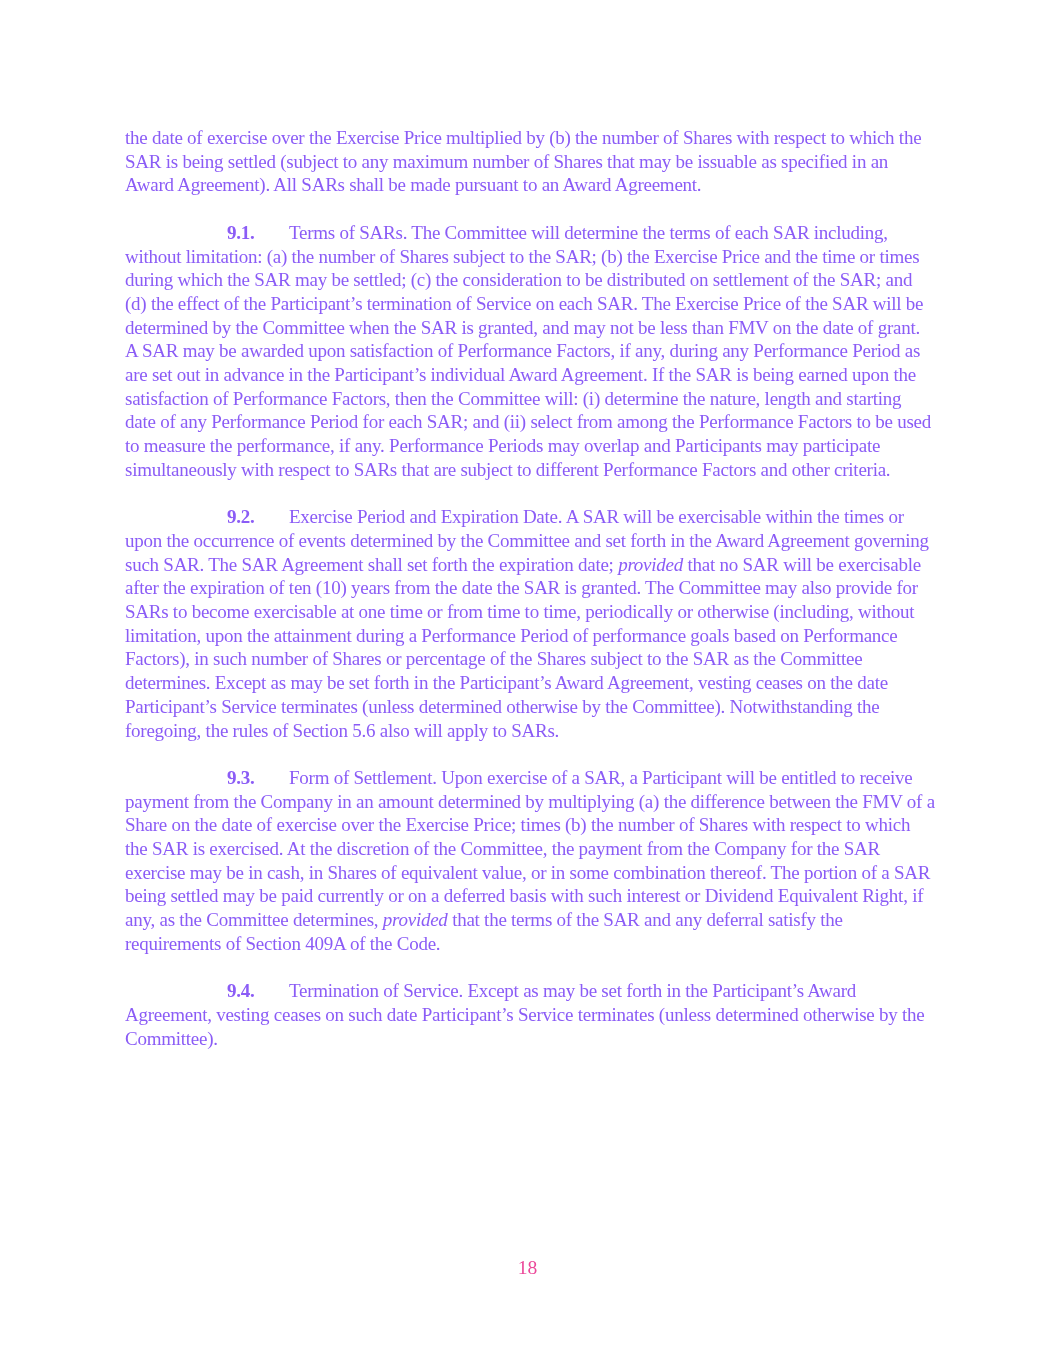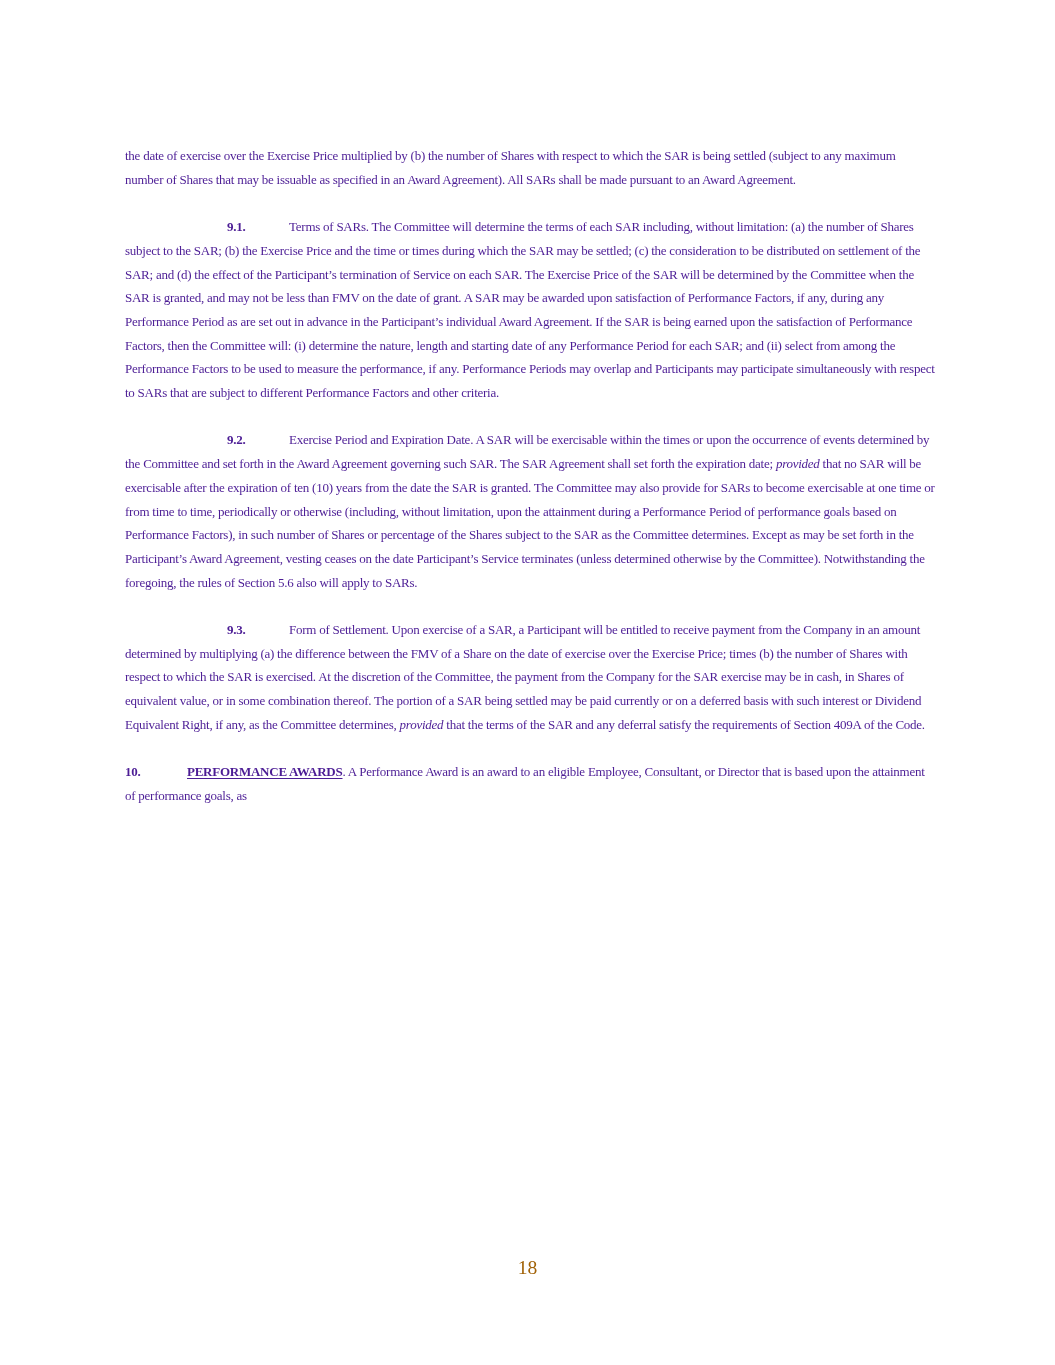--- a/index.html
+++ b/index.html
@@ -1,32 +1,32 @@
 <!DOCTYPE html>
 <html><head>
 <meta charset="utf-8">
 <style>
   html, body { margin: 0; padding: 0; background: #ffffff; }
   body { width: 1055px; height: 1365px; position: relative; overflow: hidden; }
   .page {
-    position: absolute; left: 125px; top: 144px; width: 810px;
+    position: absolute; left: 125px; top: 126px; width: 810px;
     font-family: "Liberation Serif", "DejaVu Serif", serif;
-    font-size: 13px; line-height: 23.7px; color: #4c1d95;
+    font-size: 19px; line-height: 23.7px; color: #8b5cf6;
     letter-spacing: -0.25px;
   }
   .para { margin: 0 0 23.7px 0; text-align: left; }
   .indent { text-indent: 62px; }
   .num { font-weight: bold; display: inline-block; text-indent: 0; width: 62px; margin-left: 40px; }
   .num-top { font-weight: bold; display: inline-block; width: 62px; }
   .u { text-underline-offset: 2px; }
   .ub { text-decoration: underline; font-weight: bold; text-underline-offset: 2px; }
   .i { font-style: italic; font-family: Liberation Serif, serif; }
   .page-number {
     position: absolute; left: 0; width: 1055px; top: 1257px; text-align: center;
-    font-family: "Liberation Serif", "DejaVu Serif", serif; font-size: 19.6px; color: #a16207;
+    font-family: "Liberation Serif", "DejaVu Serif", serif; font-size: 19.6px; color: #ec4899;
   }
 </style>
 </head>
 <body>
 
 <div class="page">
 
   <p class="para">
     <span>the date of exercise over the Exercise Price multiplied by (b) the number of Shares with respect to which the SAR is being settled (subject to any maximum number of Shares that may be issuable as specified in an Award Agreement).  All SARs shall be made pursuant to an Award Agreement.</span>
   </p>
@@ -36,20 +36,20 @@
   </p>
 
   <p class="para indent">
     <span class="num">9.2.</span><span class="u">Exercise Period and Expiration Date</span><span>.  A SAR will be exercisable within the times or upon the occurrence of events determined by the Committee and set forth in the Award Agreement governing such SAR.  The SAR Agreement shall set forth the expiration date; </span><span class="i">provided</span><span> that no SAR will be exercisable after the expiration of ten (10) years from the date the SAR is granted.  The Committee may also provide for SARs to become exercisable at one time or from time to time, periodically or otherwise (including, without limitation, upon the attainment during a Performance Period of performance goals based on Performance Factors), in such number of Shares or percentage of the Shares subject to the SAR as the Committee determines.  Except as may be set forth in the Participant’s Award Agreement, vesting ceases on the date Participant’s Service terminates (unless determined otherwise by the Committee).  Notwithstanding the foregoing, the rules of Section 5.6 also will apply to SARs.</span>
   </p>
 
   <p class="para indent">
     <span class="num">9.3.</span><span class="u">Form of Settlement</span><span>.  Upon exercise of a SAR, a Participant will be entitled to receive payment from the Company in an amount determined by multiplying (a) the difference between the FMV of a Share on the date of exercise over the Exercise Price; times (b) the number of Shares with respect to which the SAR is exercised.  At the discretion of the Committee, the payment from the Company for the SAR exercise may be in cash, in Shares of equivalent value, or in some combination thereof.  The portion of a SAR being settled may be paid currently or on a deferred basis with such interest or Dividend Equivalent Right, if any, as the Committee determines, </span><span class="i">provided</span><span> that the terms of the SAR and any deferral satisfy the requirements of Section 409A of the Code.</span>
   </p>
 
+  <p class="para indent">
+    <span class="num">9.4.</span><span class="u">Termination of Service</span><span>.  Except as may be set forth in the Participant’s Award Agreement, vesting ceases on such date Participant’s Service terminates (unless determined otherwise by the Committee).</span>
+  </p>
 
-  <p class="para">
-    <span class="num-top">10.</span><span class="ub">PERFORMANCE AWARDS</span><span>.  A Performance Award is an award to an eligible Employee, Consultant, or Director that is based upon the attainment of performance goals, as</span>
-  </p>
 
 </div>
 
 <div class="page-number">18</div>
 
 </body></html>

